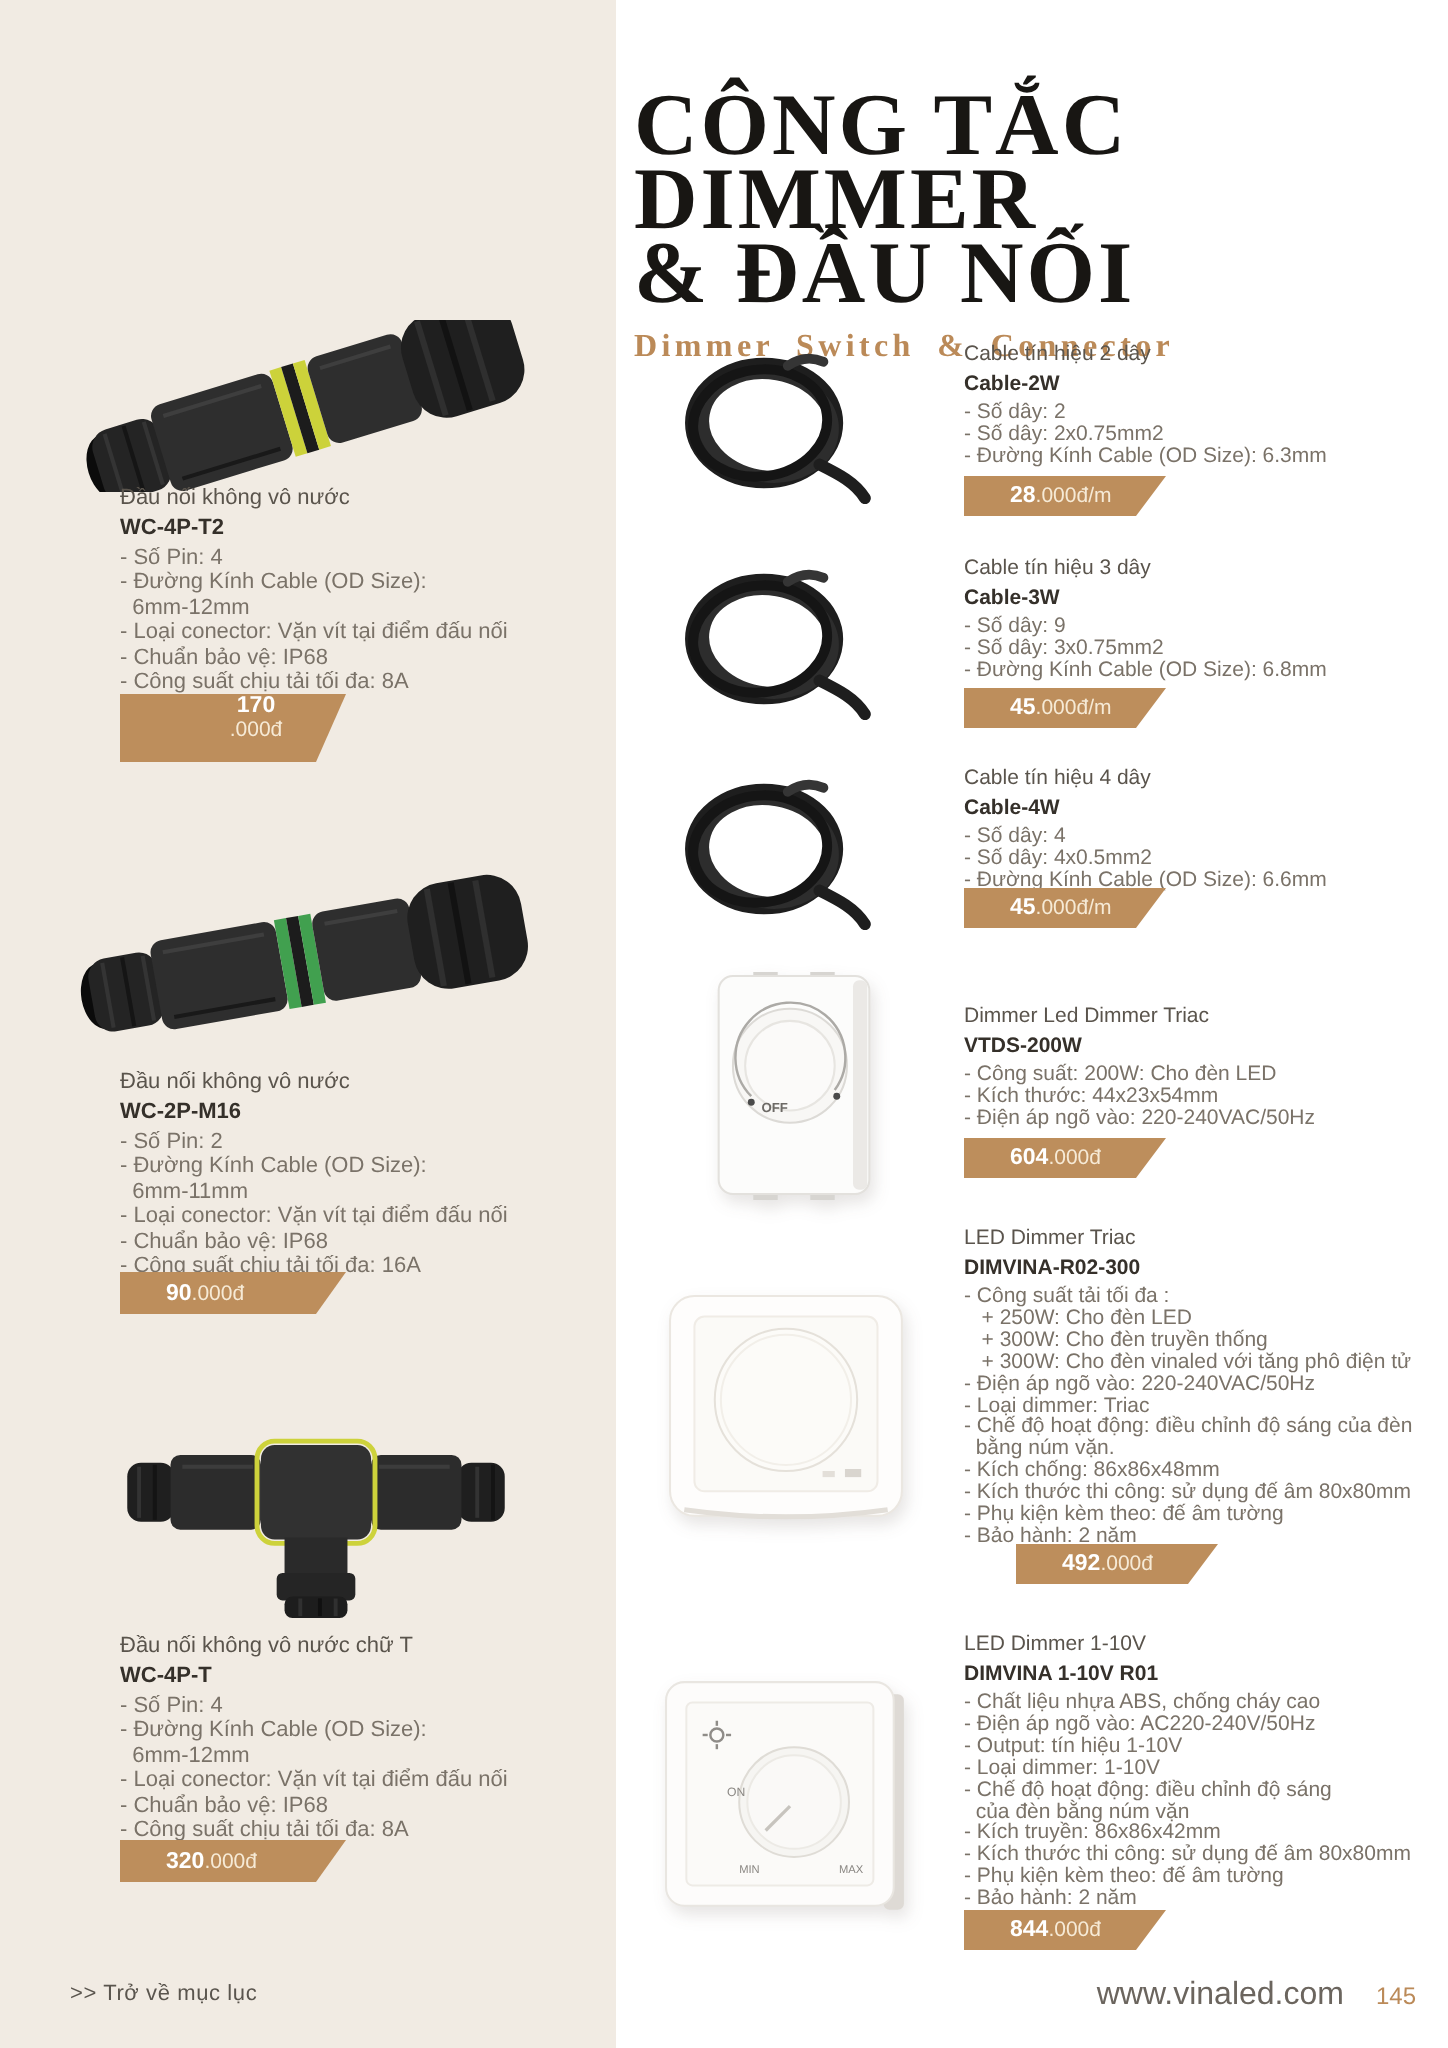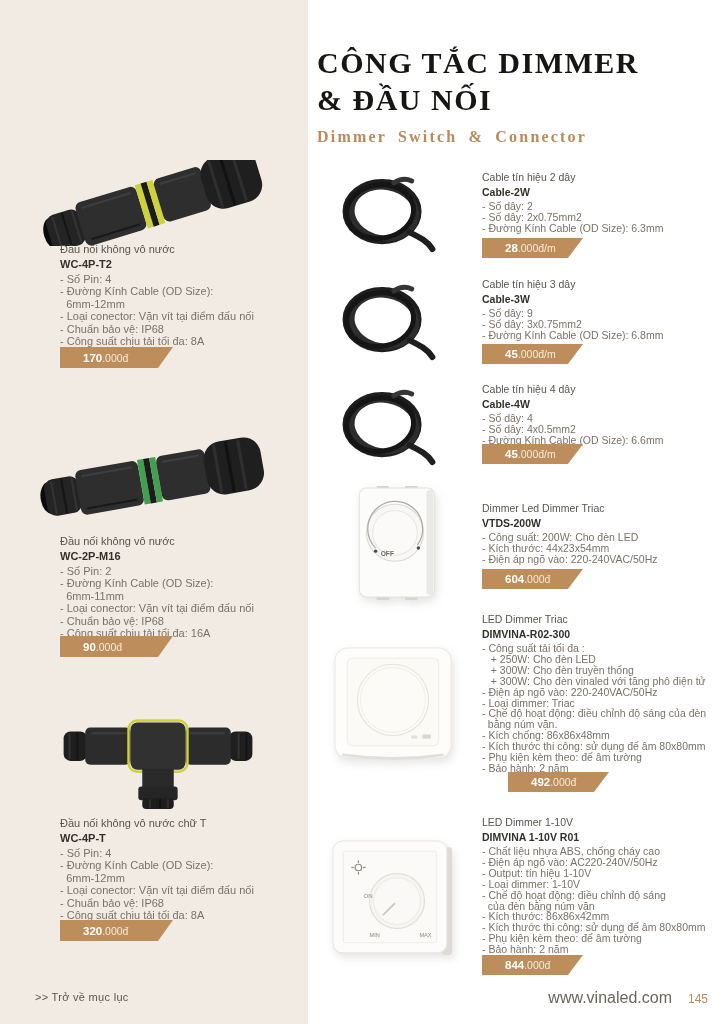--- a/index.html
+++ b/index.html
@@ -6,21 +6,21 @@
   .page{
     position:relative;width:724px;height:1024px;margin:0 auto;
     background:#ffffff;overflow:hidden;
     font-family:"Liberation Sans", sans-serif;
     -webkit-font-smoothing:antialiased;
   }
   .left-panel{position:absolute;left:0;top:0;width:308px;height:1024px;background:var(--left-bg,#f1ebe3);}
   
   .header{position:absolute;left:317px;top:44px;width:400px;}
   .title-line{
-    font-family:"Liberation Serif", serif;font-weight:700;font-size:30px;line-height:37px;
+    font-family:"Liberation Serif", serif;font-weight:700;font-size:44px;line-height:37px;
     letter-spacing:1.5px;color:#181613;
   }
   .subtitle{
     margin-top:10px;font-family:"Liberation Serif", serif;font-weight:600;font-size:16px;
     letter-spacing:2.2px;word-spacing:5px;color:var(--subtitle,#bb8a58);
   }
   
   .card{display:contents;}
   .photo{position:absolute;}
   .photo svg{width:100%;height:100%;display:block;}
@@ -80,21 +80,21 @@
           </svg>
         </div><div class="tblock left-col" style="left: 60px; top: 243px; width: 240px;">
           <div class="p-name">Đầu nối không vô nước</div>
           <div class="p-model">WC-4P-T2</div>
           <div class="p-spec">- Số Pin: 4</div>
           <div class="p-spec">- Đường Kính Cable (OD Size):</div>
           <div class="p-spec">  6mm-12mm</div>
           <div class="p-spec">- Loại conector: Vặn vít tại điểm đấu nối</div>
           <div class="p-spec">- Chuẩn bảo vệ: IP68</div>
           <div class="p-spec">- Công suất chịu tải tối đa: 8A</div>
-        </div><div class="price-tag" style="left: 60px; top: 347px; width: 113px; height: 21px;">
+        </div><div class="price-tag" style="left: 60px; top: 347px; width: 113px; height: 34px; flex-direction: column;">
           <span class="price-num">170</span>
           <span class="price-suf">.000đ</span>
         </div></div><div class="card"><div class="photo" style="left: 36px; top: 430px; width: 236px; height: 100px;">
           <svg viewBox="0 0 230 84" preserveAspectRatio="xMidYMid meet">
   <g transform="rotate(-10 115 42)">
     <ellipse cx="13" cy="42" rx="10" ry="16" fill="#0b0b0b"></ellipse>
     <rect x="8" y="24" width="34" height="36" rx="9" fill="#242424"></rect>
     <line x1="16" y1="26" x2="16" y2="58" stroke="#343434" stroke-width="2"></line>
     <line x1="26" y1="25" x2="26" y2="59" stroke="#151515" stroke-width="2"></line>
     <line x1="36" y1="26" x2="36" y2="58" stroke="#343434" stroke-width="2"></line>
@@ -288,21 +288,21 @@
   </svg>
         </div><div class="tblock right-col" style="left: 482px; top: 816px; width: 240px;">
           <div class="p-name">LED Dimmer 1-10V</div>
           <div class="p-model">DIMVINA 1-10V R01</div>
           <div class="p-spec">- Chất liệu nhựa ABS, chống cháy cao</div>
           <div class="p-spec">- Điện áp ngõ vào: AC220-240V/50Hz</div>
           <div class="p-spec">- Output: tín hiệu 1-10V</div>
           <div class="p-spec">- Loại dimmer: 1-10V</div>
           <div class="p-spec">- Chế độ hoạt động: điều chỉnh độ sáng</div>
           <div class="p-spec">  của đèn bằng núm vặn</div>
-          <div class="p-spec">- Kích thước: 86x86x42mm</div>
+          <div class="p-spec">- Kích truyền: 86x86x42mm</div>
           <div class="p-spec">- Kích thước thi công: sử dụng đế âm 80x80mm</div>
           <div class="p-spec">- Phụ kiện kèm theo: đế âm tường</div>
           <div class="p-spec">- Bảo hành: 2 năm</div>
         </div><div class="price-tag" style="left: 482px; top: 955px; width: 101px; height: 20px;">
           <span class="price-num">844</span>
           <span class="price-suf">.000đ</span>
         </div></div></div>
 
   <div class="footer-left">&gt;&gt; Trở về mục lục</div>
   <div class="footer-right">

